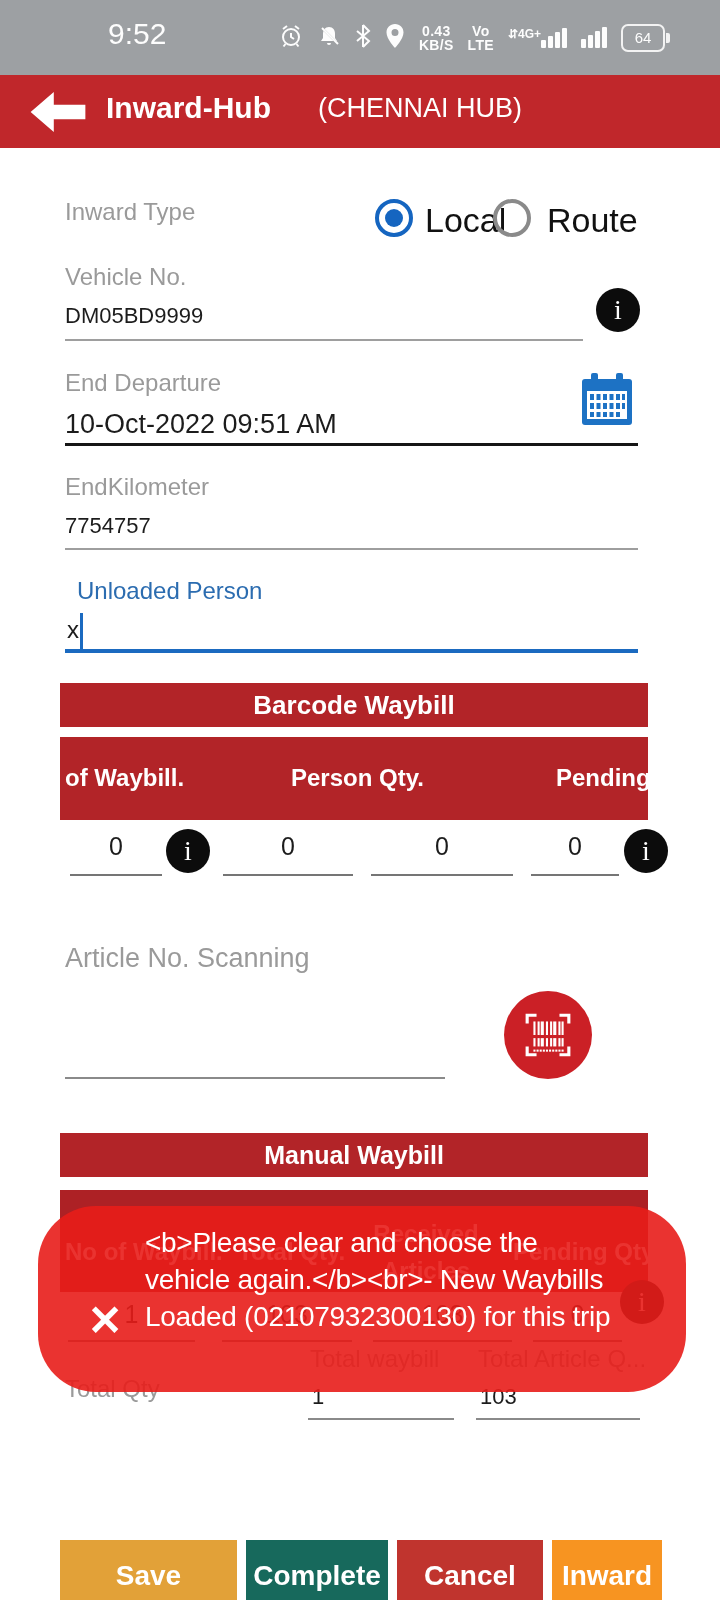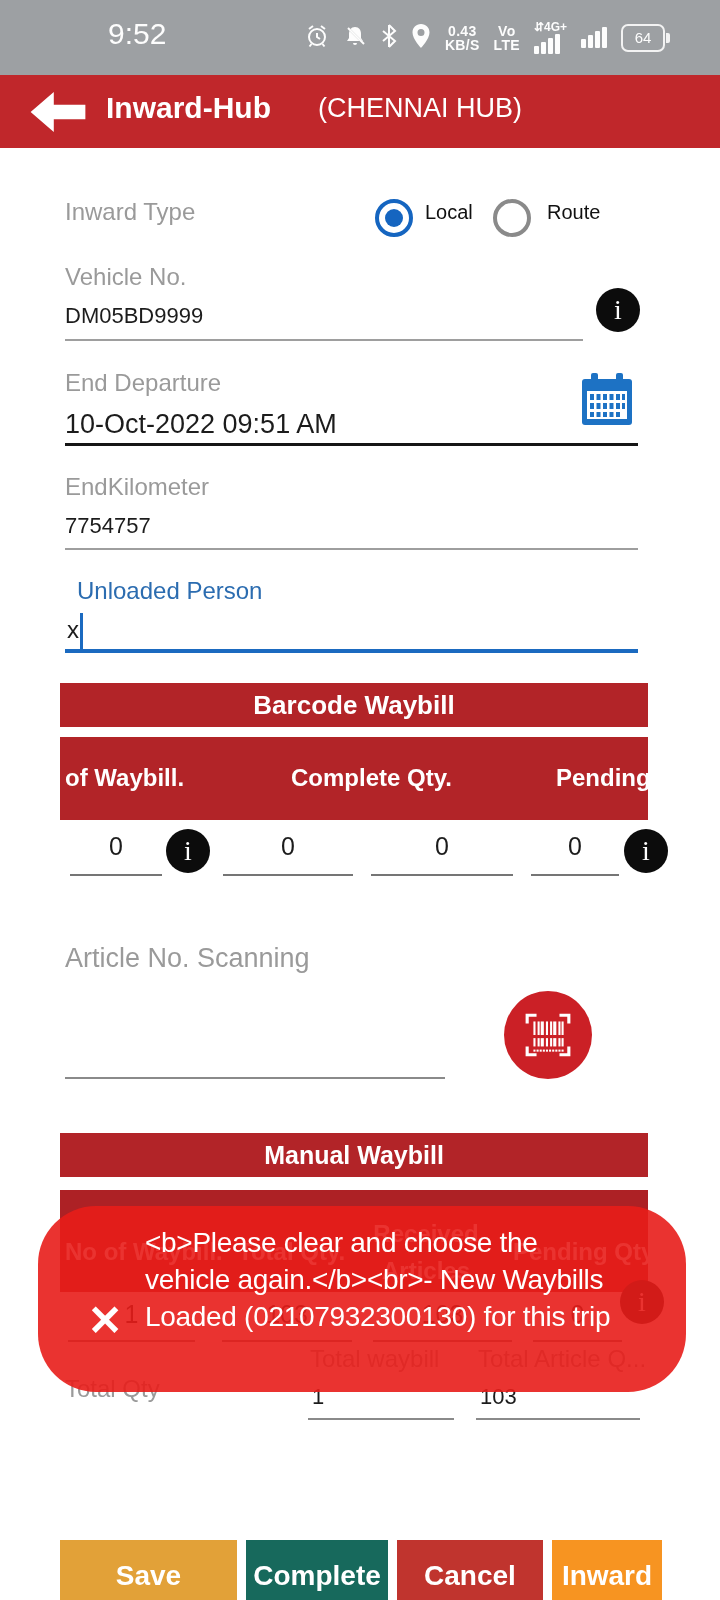--- a/index.html
+++ b/index.html
@@ -5,21 +5,21 @@
   html,body{margin:0;padding:0;background:#ffffff;}
   #screen{position:relative;width:720px;height:1600px;overflow:hidden;background:#ffffff;
           font-family:"Liberation Sans", sans-serif;}
   .abs{position:absolute;}
   
   .statusbar{position:absolute;left:0;top:0;width:720px;height:75px;background:var(--status-gray,#9da0a3);}
   .sb-time{position:absolute;left:108px;top:17px;font-size:30px;color:#fdfdfd;}
   .sb-icons{position:absolute;right:50px;top:0;height:75px;display:flex;align-items:center;gap:14px;}
   .sb-stack{display:flex;flex-direction:column;align-items:center;line-height:14px;color:#fdfdfd;
             font-size:14px;font-weight:bold;letter-spacing:.3px;}
-  .sig{display:flex;flex-direction:column;align-items:flex-start;color:#fdfdfd;}
+  .sig{display:flex;align-items:flex-start;color:#fdfdfd;}
   .sig .lbl{font-size:12px;font-weight:bold;line-height:13px;}
   .bars{display:flex;align-items:flex-end;gap:2px;}
   .bars i{display:block;width:5px;background:#fdfdfd;border-radius:1px;}
   .battery{display:flex;align-items:center;}
   .batt-body{width:40px;height:24px;border:2px solid #f3f3f3;border-radius:7px;color:#fdfdfd;
              font-size:15px;display:flex;align-items:center;justify-content:center;}
   .batt-tip{width:4px;height:10px;background:#f3f3f3;border-radius:0 2px 2px 0;margin-left:1px;}
   
   .appbar{position:absolute;left:0;top:75px;width:720px;height:73px;background:var(--app-bar-red,#c0272b);}
   .back-btn{position:absolute;left:30px;top:17px;width:56px;height:40px;cursor:pointer;}
@@ -28,21 +28,21 @@
   
   .lbl-gray{position:absolute;font-size:24px;color:#9a9a9a;}
   .lbl-blue{position:absolute;font-size:24px;color:#2b6cb0;margin-left:12px;}
   .value{position:absolute;font-size:22px;color:#1c1c1c;}
   .uline{position:absolute;height:2px;background:#9e9e9e;}
   .radio{position:absolute;width:38px;height:38px;border-radius:50%;box-sizing:border-box;}
   .radio.sel{border:4px solid var(--radio-blue,#1565c0);}
   .radio.sel::after{content:"";position:absolute;left:6px;top:6px;width:18px;height:18px;border-radius:50%;
                     background:var(--radio-blue,#1565c0);}
   .radio.unsel{border:4px solid #8a8a8a;}
-  .radio-lbl{position:absolute;font-size:20px;color:#111;}
+  .radio-lbl{position:absolute;font-size:34px;color:#111;}
   .info-icon{position:absolute;width:44px;height:44px;border-radius:50%;background:#0c0c0c;color:#ffffff;
              display:flex;align-items:center;justify-content:center;
              font-family:"Liberation Serif", serif;font-size:28px;}
   .redbar{position:absolute;left:60px;width:588px;background:var(--section-red,#b22428);color:#ffffff;
           font-weight:bold;display:flex;align-items:center;justify-content:center;}
   .th{position:absolute;color:#ffffff;font-weight:bold;font-size:24px;white-space:nowrap;}
   .cnt{position:absolute;font-size:25px;color:#1c1c1c;text-align:center;}
   .cursor{position:absolute;width:3px;background:#1b6ac0;}
   .scan-btn{position:absolute;left:504px;top:991px;width:88px;height:88px;border-radius:50%;
             background:var(--scan-red,#cb2026);display:flex;align-items:center;justify-content:center;cursor:pointer;}
@@ -181,21 +181,21 @@
   <span class="lbl-blue" style="left:65px;top:577px;">Unloaded Person</span>
   <span class="value" style="left:67px;top:616px;font-size:24px;">x</span>
   <span class="cursor" style="left:80px;top:613px;height:36px;"></span>
   <span class="uline" style="left:65px;top:649px;width:573px;height:4px;background:var(--focus-blue,#1b6ac0);"></span>
 
   <div class="redbar" style="top:683px;height:44px;font-size:26px;">
     <span>Barcode Waybill</span>
   </div>
   <div class="redbar" style="top:737px;height:83px;overflow:hidden;">
     <span class="th" style="left:5px;top:27px;">of Waybill.</span>
-    <span class="th" style="left:231px;top:27px;">Complete Qty.</span>
+    <span class="th" style="left:231px;top:27px;">Person Qty.</span>
     <span class="th" style="left:496px;top:27px;">Pending Q</span>
   </div>
   <span class="cnt" style="left:70px;top:832px;width:92px;">0</span>
   <span class="uline" style="left:70px;top:874px;width:92px;background:#757575;"></span>
   <span class="info-icon" style="left:166px;top:829px;">i</span>
   <span class="cnt" style="left:223px;top:832px;width:130px;">0</span>
   <span class="uline" style="left:223px;top:874px;width:130px;background:#757575;"></span>
   <span class="cnt" style="left:371px;top:832px;width:142px;">0</span>
   <span class="uline" style="left:371px;top:874px;width:142px;background:#757575;"></span>
   <span class="cnt" style="left:531px;top:832px;width:88px;">0</span>

